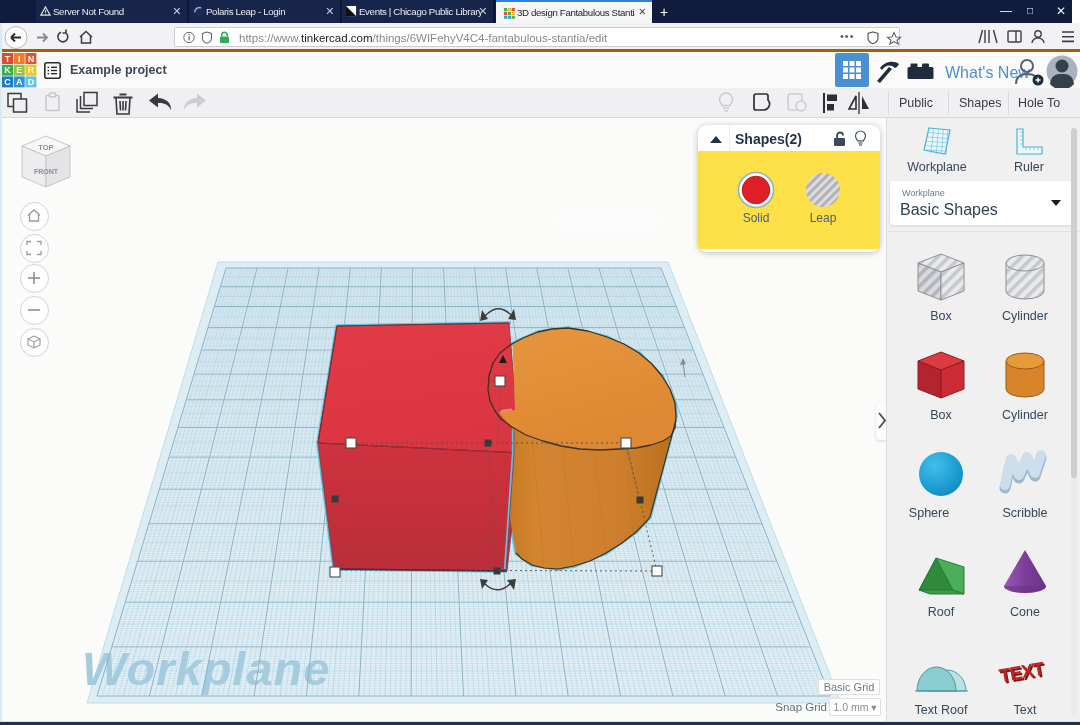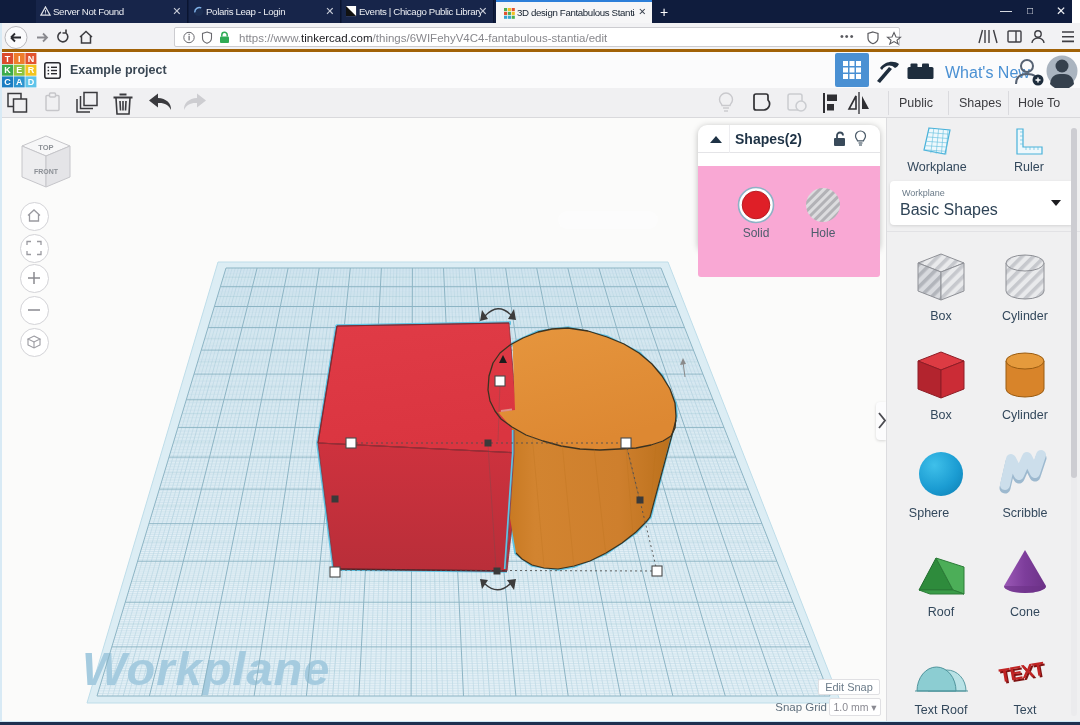--- a/index.html
+++ b/index.html
@@ -21,21 +21,21 @@
 .shlbl{position:absolute;width:90px;text-align:center;font-size:12.5px;color:#33485c}
 #botline{position:absolute;left:0;top:721px;width:1080px;height:1px;background:#cfe9f6}
 #botstrip{position:absolute;left:0;top:722px;width:1080px;height:3px;background:#1e3050}
 .winbtn{position:absolute;top:0;color:#eef0f4;font-size:12px}
 .tbico{position:absolute;top:3px}
 .tbtxt{position:absolute;top:8px;font-size:12.5px;color:#3c3c40}
 .vsep{position:absolute;top:3px;width:1px;height:24px;background:#dadade}
 #shpanel{position:absolute;left:696px;top:7px;width:182px;height:127px;background:#fff;border-radius:9px;
  box-shadow:0 1px 6px rgba(0,0,0,0.25)}
 #shpanel .hd{position:absolute;left:0;top:0;width:182px;height:28px;border-bottom:1px solid #e4e4e7}
-#shpanel .bd{position:absolute;left:0;top:41px;width:182px;height:111px;background:#f9a8d4;border-radius:0 0 3px 3px}
+#shpanel .bd{position:absolute;left:0;top:26px;width:182px;height:98px;background:#fde047;border-radius:0 0 3px 3px}
 .lbtn{position:absolute;left:18px;width:29px;height:29px;background:#fff;border:1.5px solid #d3d3d7;border-radius:50%}
 </style></head><body>
 
 <div id="tabbar">
  <div class="tab" style="left:36px">
       <svg class="tabico" viewBox="0 0 12 12">
         <path d="M6,1 L11,10 H1 Z" fill="none" stroke="#dfe2e8" stroke-width="1.3"></path>
         <rect x="5.5" y="4.4" width="1" height="3" fill="#dfe2e8"></rect>
         <rect x="5.5" y="8.2" width="1" height="1" fill="#dfe2e8"></rect>
       </svg>
@@ -829,24 +829,24 @@
     <svg style="position:absolute;left:106px;top:20px" width="38" height="38" viewBox="0 0 38 38">
      <defs>
               <pattern id="hstrp" width="6" height="6" patternTransform="rotate(45)" patternUnits="userSpaceOnUse">
                 <rect width="6" height="6" fill="#dcdcde"></rect>
                 <rect width="3" height="6" fill="#b2b2b6"></rect>
               </pattern>
             </defs>
      <circle cx="19" cy="19" r="17" fill="url(#hstrp)"></circle>
     </svg>
     <div style="position:absolute;left:28px;top:60px;width:60px;text-align:center;font-size:12px;color:#4d5d6c">Solid</div>
-    <div style="position:absolute;left:95px;top:60px;width:60px;text-align:center;font-size:12px;color:#4d5d6c">Hole</div>
+    <div style="position:absolute;left:95px;top:60px;width:60px;text-align:center;font-size:12px;color:#4d5d6c">Leap</div>
    </div>
   </div>
-  <div class="abs" style="left:816px;top:561px;width:62px;height:16px;background:#fff;border:1px solid #e0e0e3;border-radius:2px;text-align:center;font-size:11px;color:#6b7b89;line-height:15px">Edit Snap</div>
+  <div class="abs" style="left:816px;top:561px;width:62px;height:16px;background:#fff;border:1px solid #e0e0e3;border-radius:2px;text-align:center;font-size:11px;color:#6b7b89;line-height:15px">Basic Grid</div>
   <div class="abs" style="left:745px;top:583px;width:80px;text-align:right;font-size:11.5px;color:#5f6f7d">Snap Grid</div>
   <div class="abs" style="left:827px;top:580px;width:52px;height:18px;background:#fff;border:1px solid #e0e0e3;border-radius:2px;font-size:10.5px;color:#8a8a92;text-align:center;line-height:17px">1.0 mm ▾</div>
   <div class="abs" style="left:874px;top:284px;width:10px;height:38px;background:#fcfcfd;border-radius:4px 0 0 4px;box-shadow:0 1px 3px rgba(0,0,0,0.15)"></div>
   <svg class="abs" style="left:876px;top:294px" width="8" height="17" viewBox="0 0 8 17">
         <path d="M1,1 L7,8.5 L1,16" fill="none" stroke="#4c4c52" stroke-width="1.8"></path>
       </svg>
  </div>
  <div id="sidebar">
   <svg class="abs" style="left:36px;top:9px" width="28" height="28" viewBox="0 0 28 28">
    <polygon points="6,1 27,3 22,27 1,23" fill="#eef8fc" stroke="#49b2da" stroke-width="1.2"></polygon>

